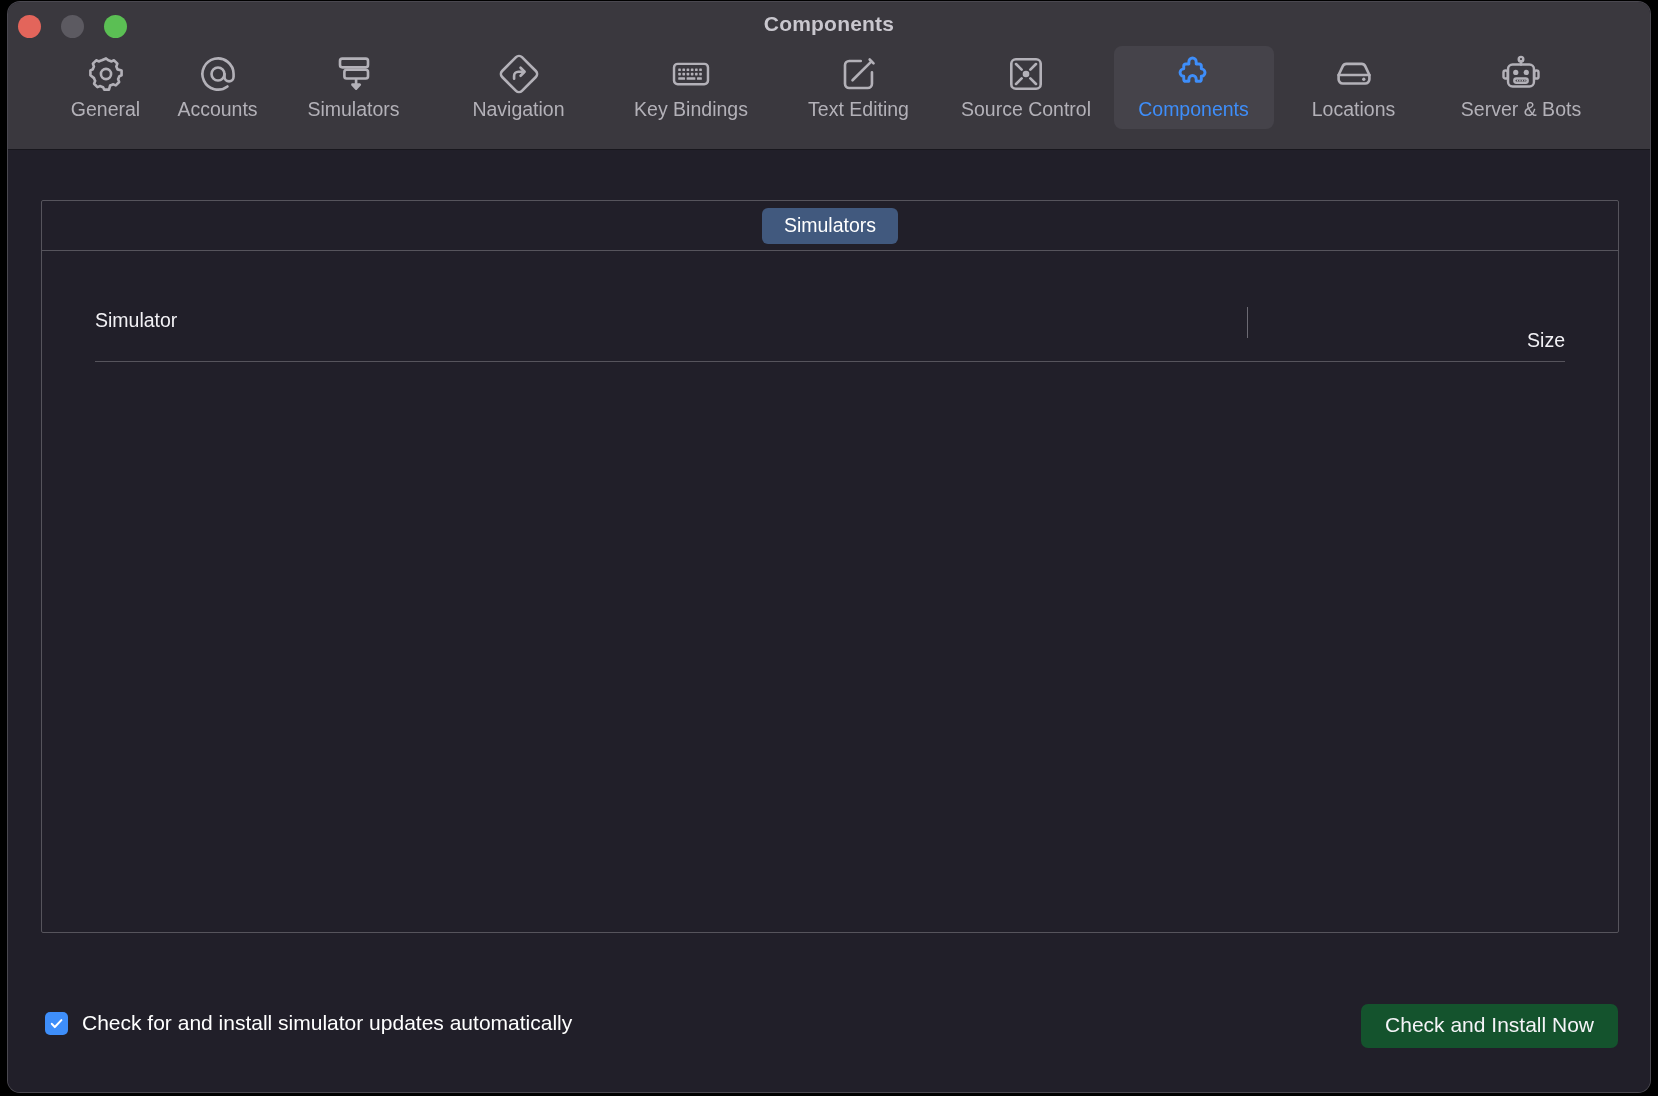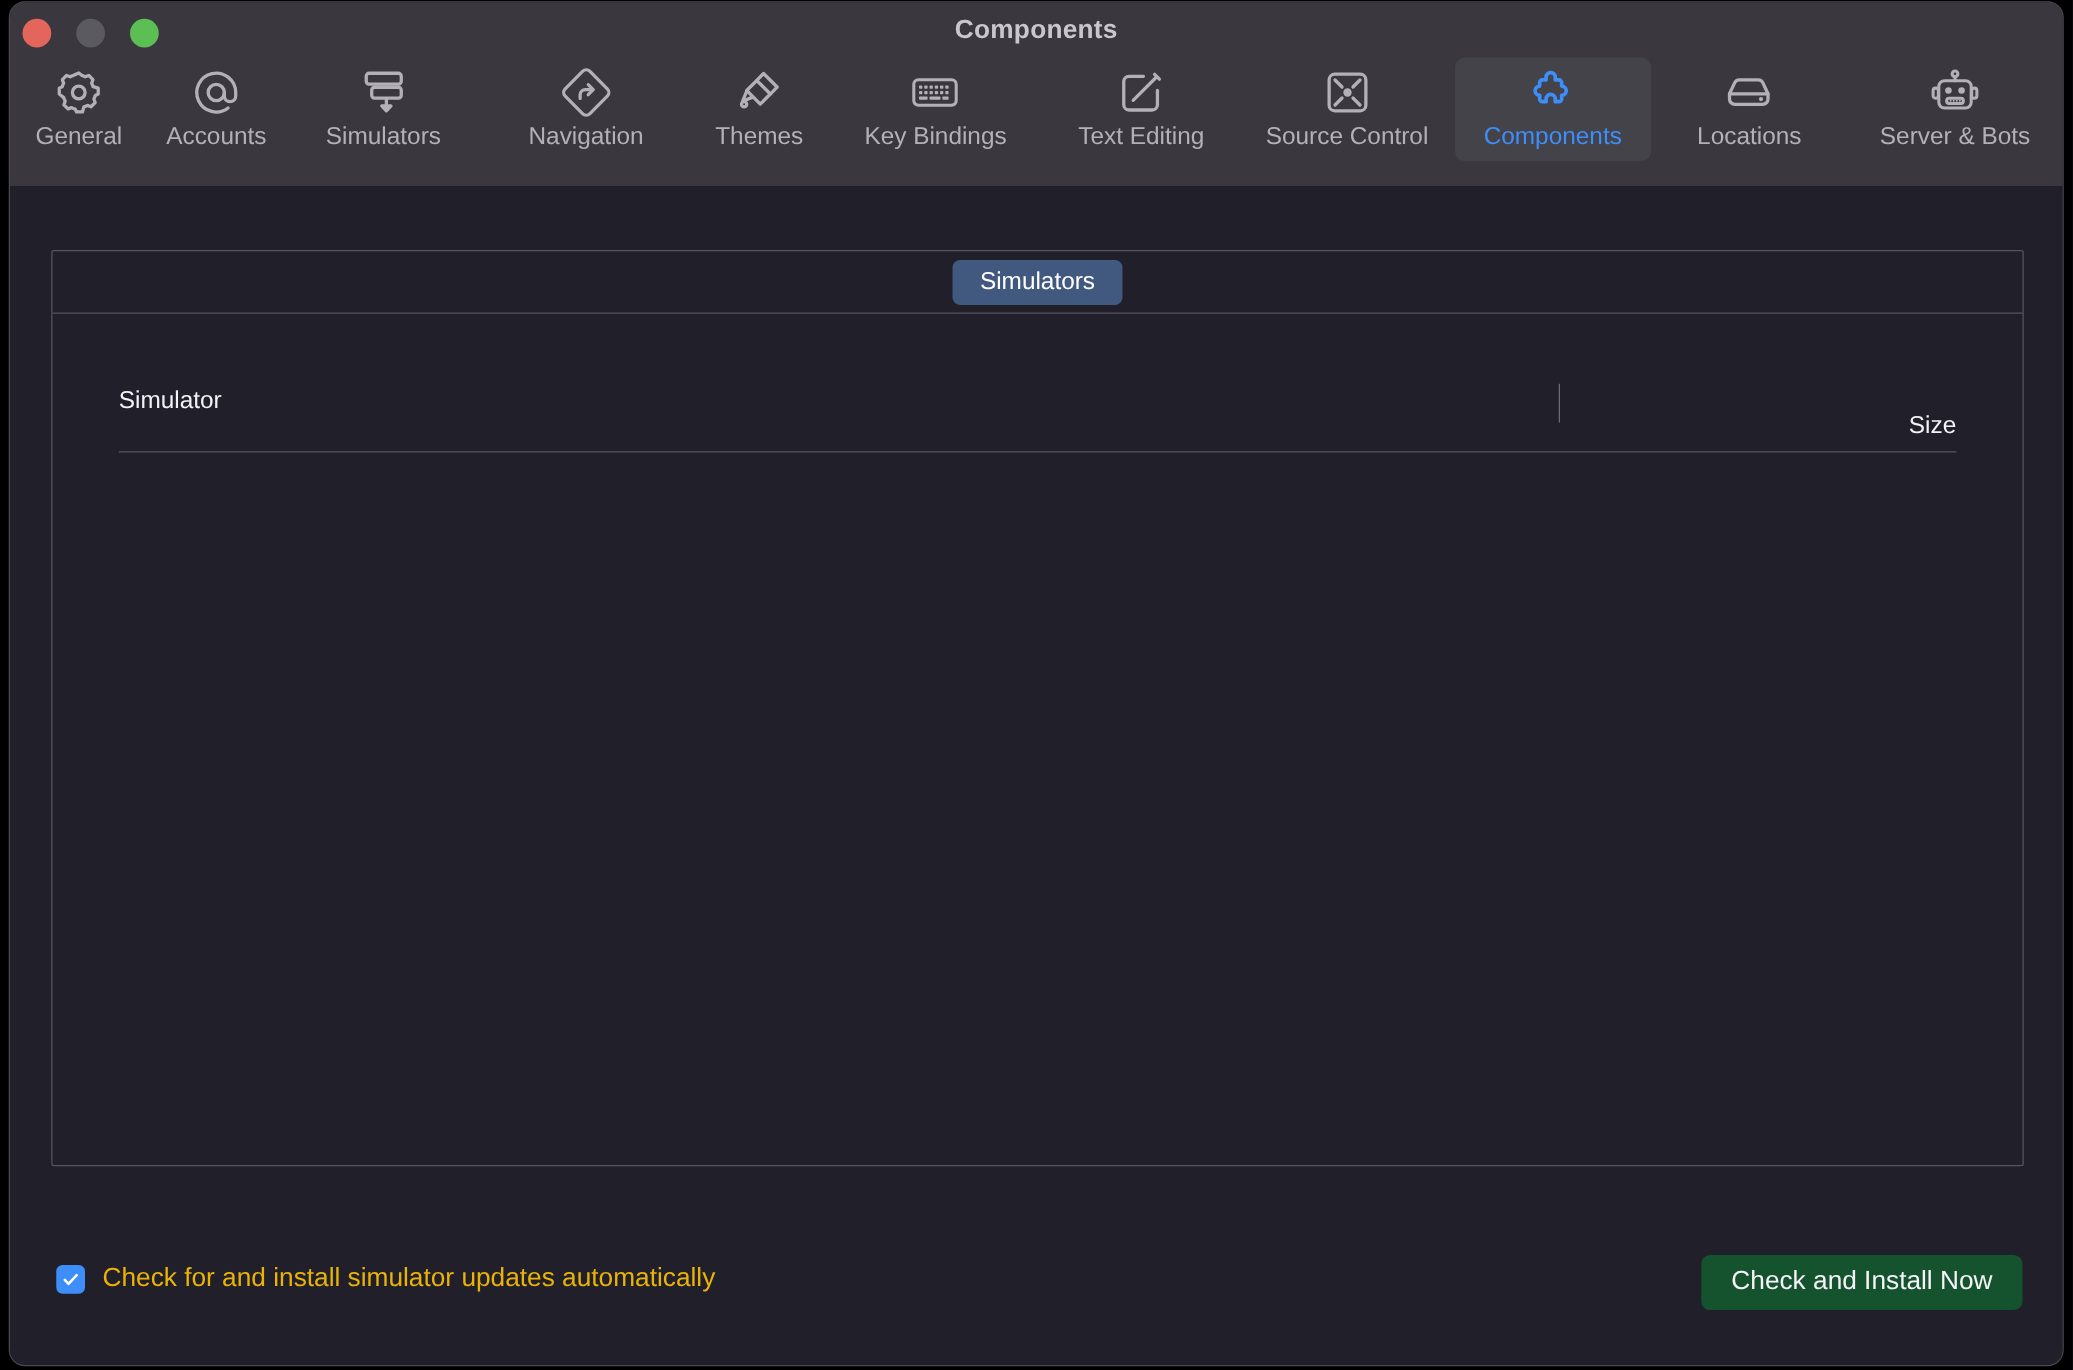--- a/index.html
+++ b/index.html
@@ -196,21 +196,21 @@
     border-radius: 5px;
     background: #3E8EFA;
     display: flex;
     align-items: center;
     justify-content: center;
     cursor: default;
     flex: none;
   }
   .check-label {
     font-size: 21px;
-    color: #eab308;
+    color: #ffffff;
     white-space: nowrap;
   }
   .install-btn {
     position: absolute;
     right: 32px;
     top: 21px;
     background: #14532d;
     border: none;
     border-radius: 7px;
     color: #F5F4F8;
@@ -273,31 +273,20 @@
         <span class="ico">
           <svg width="42" height="42" viewBox="0 0 24 24" fill="none" stroke="#B3B1B8" stroke-width="1.5">
             <rect x="4" y="4" width="16" height="16" rx="2.4" transform="rotate(45 12 12)"></rect>
             <path d="M9.2 14.7v-1.6a2.4 2.4 0 0 1 2.4-2.4h3.2" stroke-linecap="round" stroke-linejoin="round"></path>
             <path d="M12.9 8.4l2.3 2.3-2.3 2.3" stroke-linecap="round" stroke-linejoin="round"></path>
           </svg>
         </span>
         <span class="lbl">Navigation</span>
       </div>
 
-      <div class="tool">
-        <span class="ico">
-          <svg width="42" height="42" viewBox="0 0 24 24" fill="none" stroke="#B3B1B8" stroke-width="1.5">
-            <path d="M14.2 3.3l6.2 6.2-3.1 3.2-6.2-6.2z" stroke-linejoin="round"></path>
-            <path d="M11.1 6.5l-4.6 4.6 6.2 6.2 4.6-4.6" stroke-linejoin="round"></path>
-            <path d="M6.6 11.1l-2 4.9 4.9-2" stroke-linejoin="round"></path>
-            <circle cx="5.3" cy="17.4" r="1.2"></circle>
-          </svg>
-        </span>
-        <span class="lbl">Themes</span>
-      </div>
 
       <div class="tool wide3">
         <span class="ico">
           <svg width="42" height="42" viewBox="0 0 24 24" fill="none" stroke="#B3B1B8" stroke-width="1.4">
             <rect x="2.3" y="6.2" width="19.4" height="11.6" rx="2.1"></rect>
             <g fill="#B3B1B8" stroke="none">
               <rect x="4.7" y="8.8" width="1.5" height="1.5" rx="0.35"></rect>
               <rect x="7.1" y="8.8" width="1.5" height="1.5" rx="0.35"></rect>
               <rect x="9.5" y="8.8" width="1.5" height="1.5" rx="0.35"></rect>
               <rect x="11.9" y="8.8" width="1.5" height="1.5" rx="0.35"></rect>

